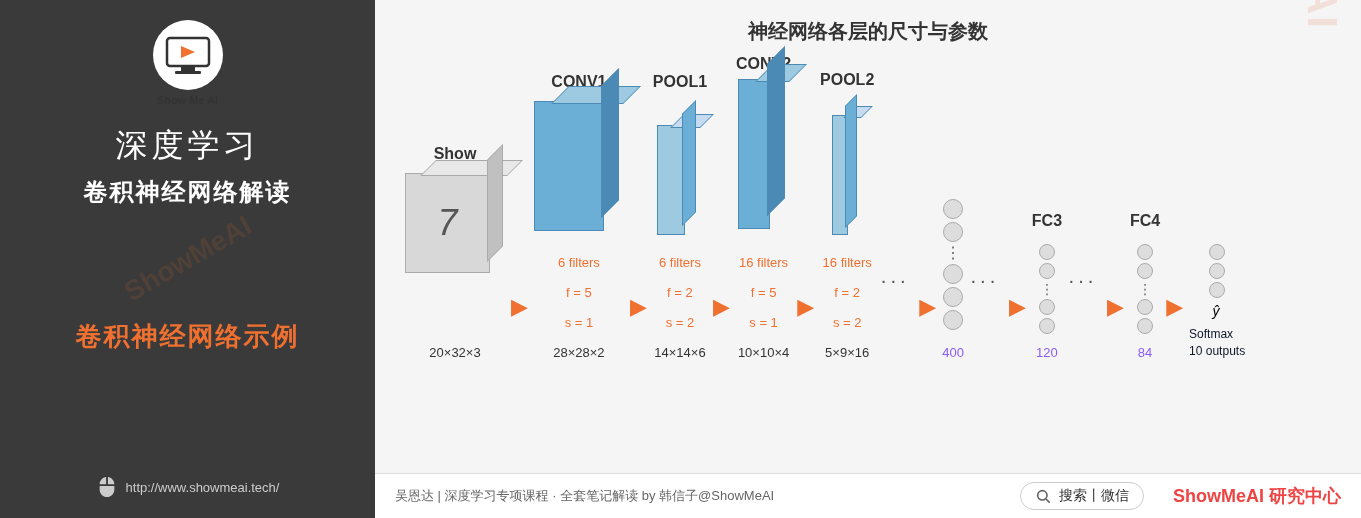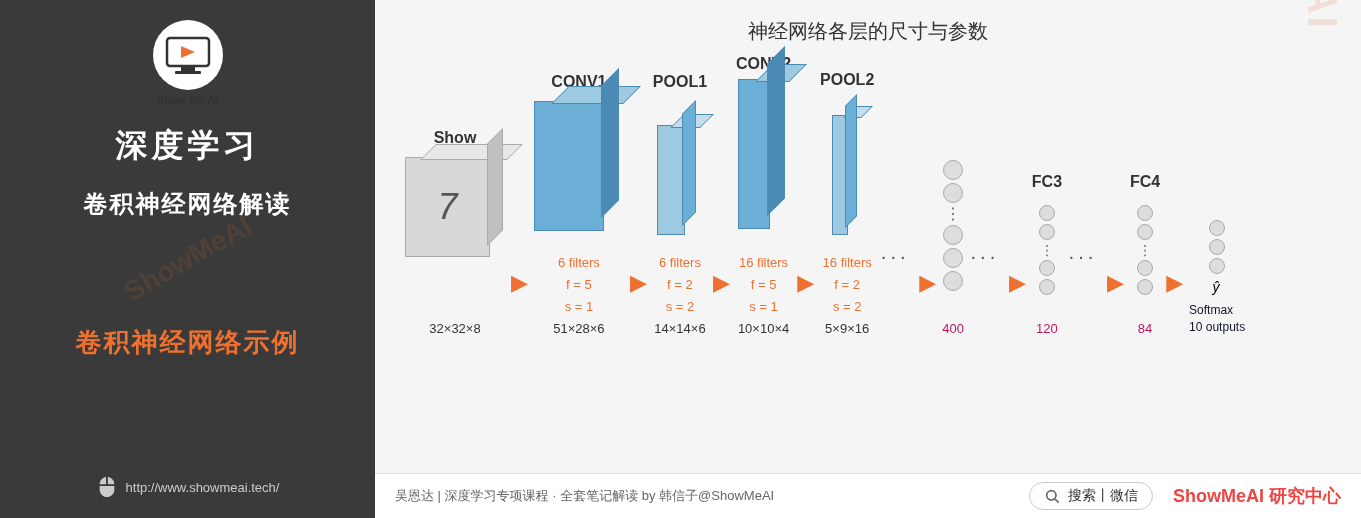--- a/index.html
+++ b/index.html
@@ -45,24 +45,24 @@
     .logo-text {
       font-size: 11px;
       color: #333;
       font-weight: bold;
       text-align: center;
       line-height: 1.1;
     }
 
     .sidebar-title1 {
       font-size: 32px;
-      font-weight: bold;
+      font-weight: normal;
       color: white;
       margin-top: 8px;
-      margin-bottom: 20px;
+      margin-bottom: 8px;
       letter-spacing: 4px;
     }
 
     .sidebar-title2 {
       font-size: 24px;
       font-weight: bold;
       color: white;
       letter-spacing: 2px;
       margin-bottom: 18px;
     }
@@ -99,21 +99,21 @@
       flex-direction: column;
       position: relative;
       padding: 0;
     }
 
     .main-title {
       text-align: center;
       font-size: 20px;
       color: #333;
       padding: 18px 0 10px 0;
-      font-weight: normal;
+      font-weight: bold;
     }
 
     .diagram-area {
       flex: 1;
       position: relative;
       padding: 0 20px 0 20px;
       display: flex;
       flex-direction: column;
     }
 
@@ -342,21 +342,21 @@
       color: #333;
       margin-bottom: 6px;
       white-space: nowrap;
     }
 
     .layer-info {
       margin-top: 6px;
       display: flex;
       flex-direction: column;
       align-items: center;
-      gap: 7px;
+      gap: 15px;
     }
 
     .info-orange {
       color: #f07030;
       font-size: 13px;
       white-space: nowrap;
     }
 
     .info-black {
       color: #333;
@@ -403,22 +403,22 @@
 
     .softmax-label {
       font-size: 12px;
       color: #0f172a;
       text-align: left;
       line-height: 1.4;
     }
 
     .fc-number {
       font-size: 13px;
-      color: #be185d;
-      margin-top: 20px;
+      color: #8b5cf6;
+      margin-top: 5px;
     }
 
     .sidebar-watermark {
       position: absolute;
       left: 50%;
       top: 50%;
       transform: translate(-50%, -50%) rotate(-30deg);
       font-size: 28px;
       font-weight: bold;
       color: rgba(240, 112, 48, 0.12);
@@ -488,36 +488,36 @@
 
       <div class="col">
         <div class="layer-label-top">Show</div>
         <div style="position:relative; width:100px; height:115px; margin-top:4px;">
           <div class="input-box">
             <span class="seven-digit">7</span>
           </div>
         </div>
         <div class="layer-info">
           <div style="height:36px"></div>
-          <span class="info-black">32×32×8</span>
+          <span class="info-black">20×32×3</span>
         </div>
       </div>
 
       <div class="arrow">▶</div>
 
       <div class="col">
         <div class="layer-label-top">CONV1</div>
         <div style="position:relative; width:90px; height:148px; margin-top:4px;">
           <div class="conv-box"></div>
         </div>
         <div class="layer-info">
           <span class="info-orange">6 filters</span>
           <span class="info-orange">f = 5</span>
           <span class="info-orange">s = 1</span>
-          <span class="info-black">51×28×6</span>
+          <span class="info-black">28×28×2</span>
         </div>
       </div>
 
       <div class="arrow">▶</div>
 
       <div class="col">
         <div class="layer-label-top">POOL1</div>
         <div style="position:relative; width:46px; height:124px; margin-top:28px;">
           <div class="pool-box"></div>
         </div>
@@ -632,21 +632,21 @@
         <div class="layer-info">
           <span class="softmax-label">Softmax<br>10 outputs</span>
         </div>
       </div>
 
     </div>
   </div>
 
   <div class="bottom-bar">
     <span class="bottom-text">吴恩达 | 深度学习专项课程 · 全套笔记解读  by 韩信子@ShowMeAI</span>
-    <div style="display:flex; align-items:center; gap:12px;">
+    <div style="display:flex; align-items:center; gap:21px;">
       <div class="search-badge">
         <svg width="16" height="16" viewBox="0 0 24 24">
           <circle cx="11" cy="11" r="7" fill="none" stroke="#666" stroke-width="2.5"></circle>
           <line x1="16.5" y1="16.5" x2="22" y2="22" stroke="#666" stroke-width="2.5"></line>
         </svg>
         <span class="search-badge-text">搜索丨微信</span>
       </div>
       <span class="brand-text">ShowMeAI 研究中心</span>
     </div>
   </div>

